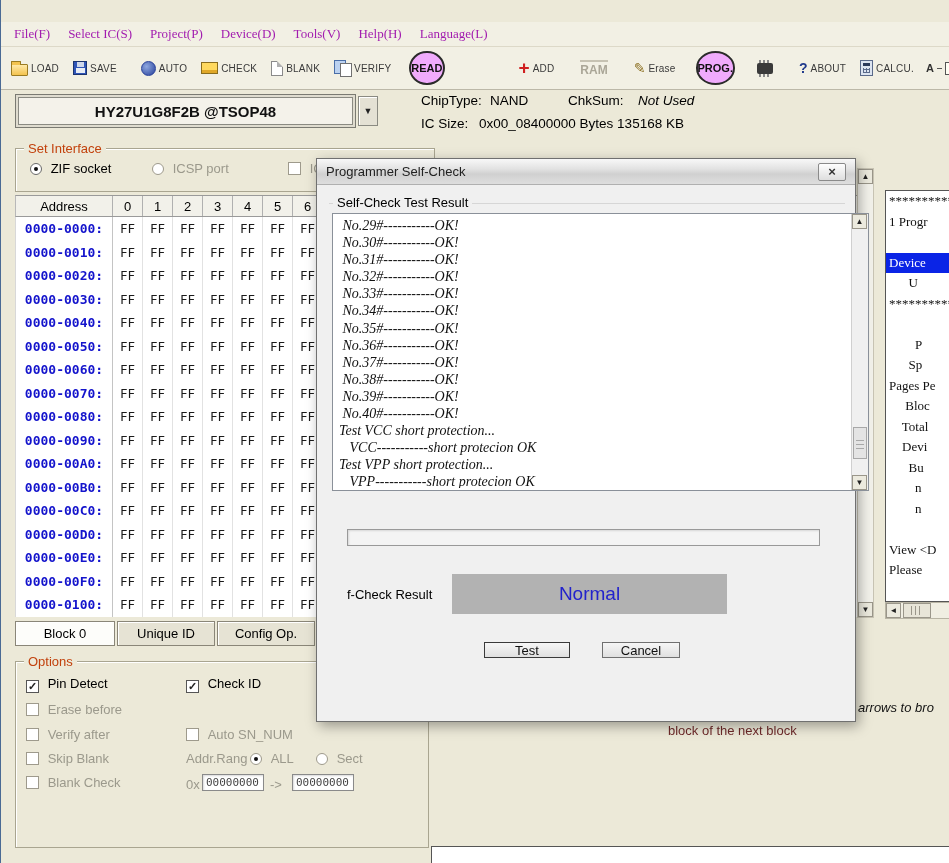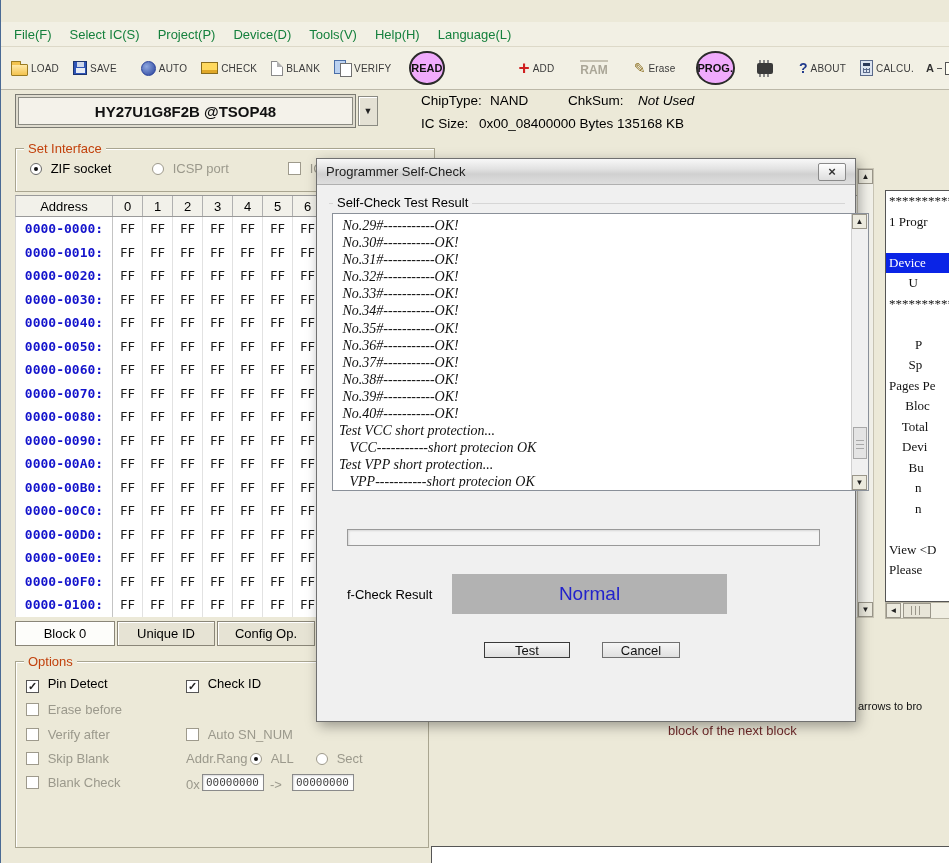--- a/index.html
+++ b/index.html
@@ -12,21 +12,21 @@
   .titlebar { position:absolute; left:0; top:0; right:0; height:22px;
     background:linear-gradient(#e9f0f7,#ccd8e6 55%,#bfcddd); border-bottom:1px solid #9aa8ba;
     display:flex; align-items:center; gap:6px; padding-left:5px; }
   .app-icon { width:14px; height:14px; border-radius:2px; border:1px solid #174a7c;
     background:linear-gradient(135deg,#7fb4e8,#1f5fa8); }
   .title-text { font-size:13px; color:#000; }
 
   
   .menubar { position:absolute; left:0; top:22px; right:0; height:25px; background:#f2f0e4;
     display:flex; align-items:center; padding-left:4px; border-bottom:1px solid #ddd9c8; }
-  .menu-item { padding:3px 9px; color:#15803d; cursor:default; }
+  .menu-item { padding:3px 9px; color:#a21caf; cursor:default;font-family:Liberation Serif, serif; }
 
   
   .toolbar { position:absolute; left:0; top:47px; right:0; height:43px; background:#f2f0e4;
     border-bottom:1px solid #bcb8a8; display:flex; align-items:center; padding:0 8px; gap:10px; }
   .tbtn { display:flex; align-items:center; gap:3px; padding:2px 2px; cursor:default; }
   .tlabel { font-size:10px; color:#3a3a3a; letter-spacing:.2px; }
   .tsep { width:1px; height:26px; background:#c8c4b4; box-shadow:1px 0 0 #fff; }
 
   .ic-folder { width:17px; height:12px; margin-top:3px; position:relative; border-radius:1px;
     background:linear-gradient(#ffe9a8,#f3c34f); border:1px solid #9a7b22; }
@@ -140,22 +140,22 @@
   .rp-line { height:20.5px; line-height:20.5px; font-family:"Liberation Serif", serif; font-size:13px;
     white-space:pre; color:#111; padding-left:3px; }
   .rp-line.sel { background:#0a24e6; color:#fff; }
   .rp-hscroll { position:absolute; left:884px; top:602px; width:65px; height:17px;
     background:#f0eee2; border:1px solid #b8b4a4; display:flex; align-items:center; }
   .hthumb { width:28px; height:15px; background:#e8e5d8; border:1px solid #9a968a; margin-left:2px;
     background-image:repeating-linear-gradient(90deg,#9a968a 0 1px,transparent 1px 4px);
     background-size:12px 9px; background-position:center; background-repeat:no-repeat; }
 
   
-  .frag-arrows { position:absolute; left:857px; top:700px; font-size:11px; color:#111;
-    white-space:nowrap; z-index:5; }
+  .frag-arrows { position:absolute; left:857px; top:700px; font-size:13px; color:#111;
+    white-space:nowrap; z-index:5;font-style:italic; }
   .frag-block { position:absolute; left:667px; top:723px; font-size:13px; color:#6e2a2a;
     white-space:nowrap; z-index:5; }
   .bottom-box { position:absolute; left:430px; top:846px; width:519px; height:17px;
     background:#fff; border:1px solid #555; border-right:none; border-bottom:none; }
 
   
   .dialog { position:absolute; left:315px; top:158px; width:540px; height:564px; background:#f0f0f0;
     border:1px solid #707070; box-shadow:3px 4px 12px rgba(0,0,0,.35); z-index:50; }
   .dlg-title { height:26px; display:flex; align-items:center; padding:0 9px;
     background:linear-gradient(#f8f8f8,#e2e2e2 40%,#d0d0d0 60%,#dedede);

